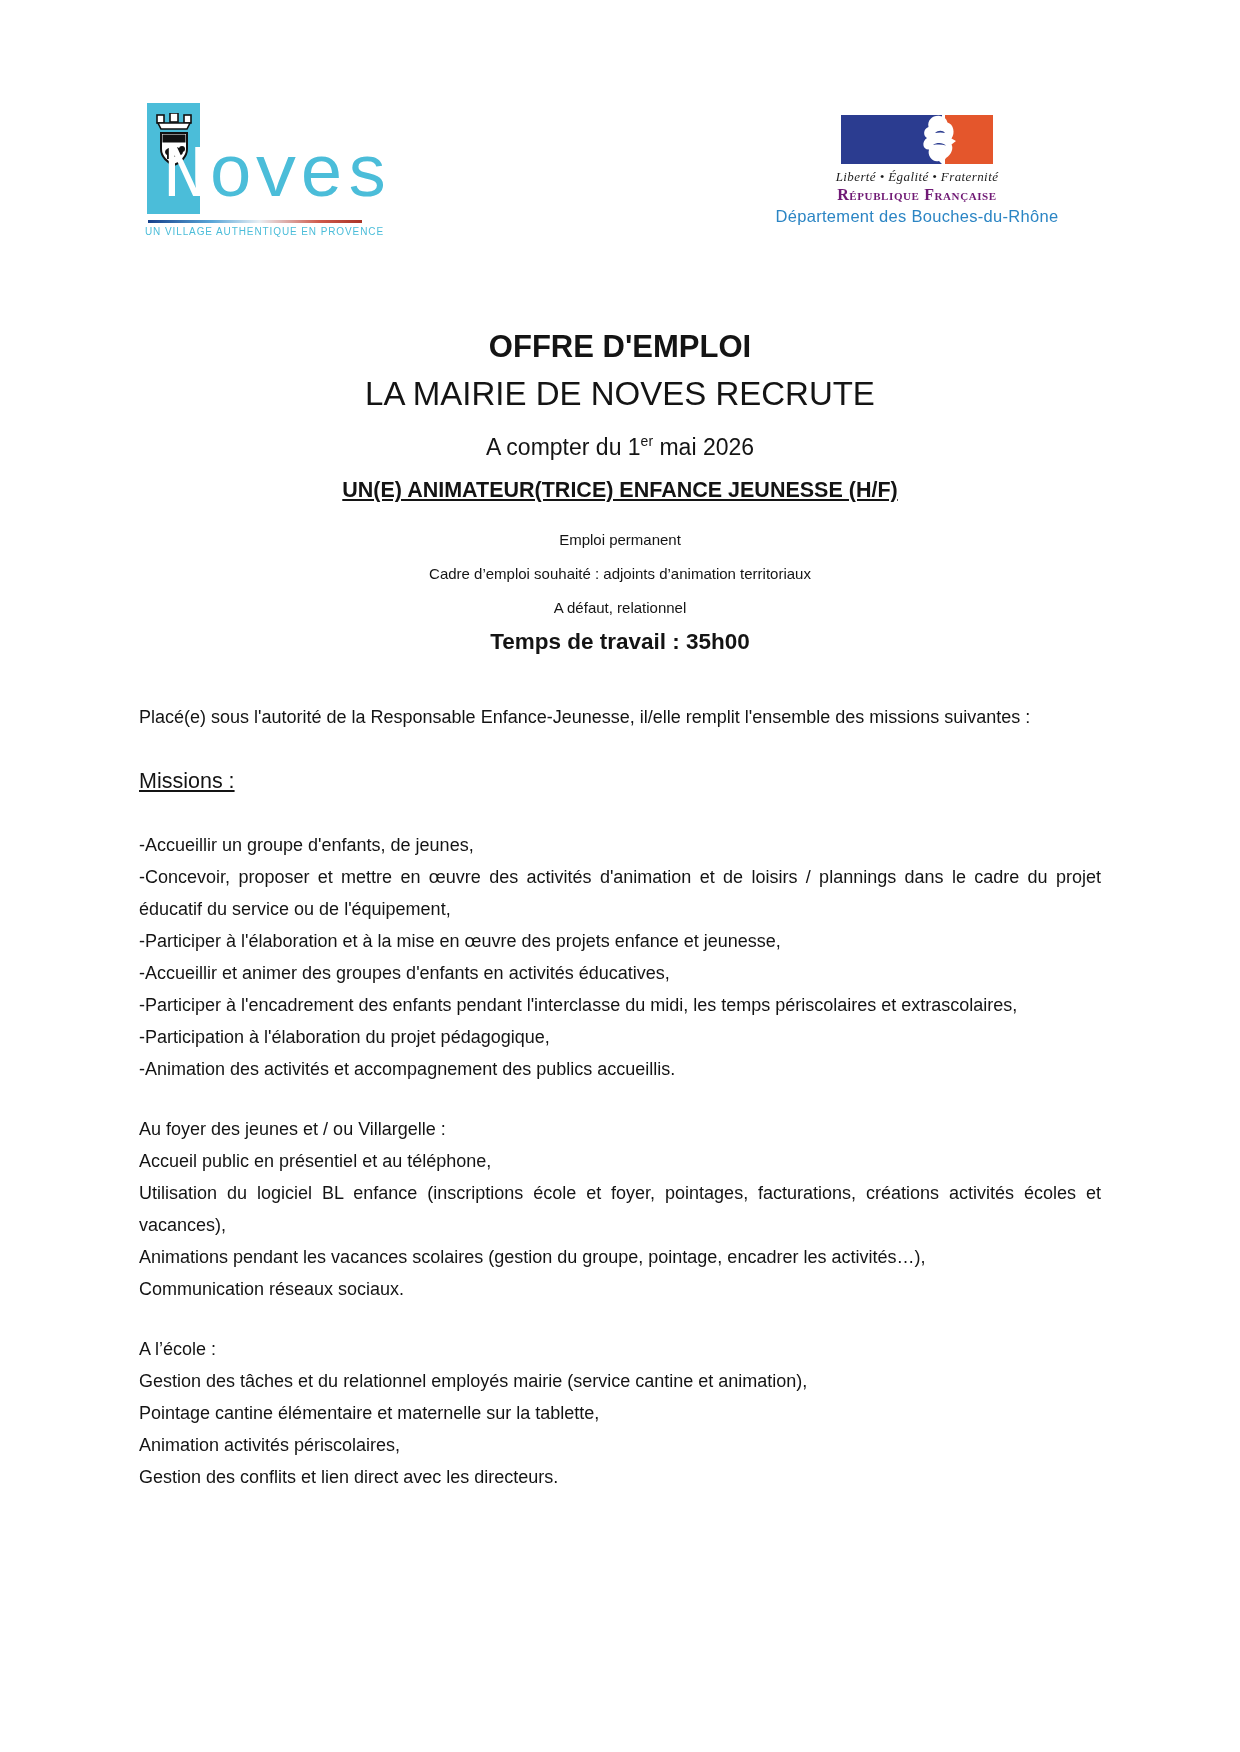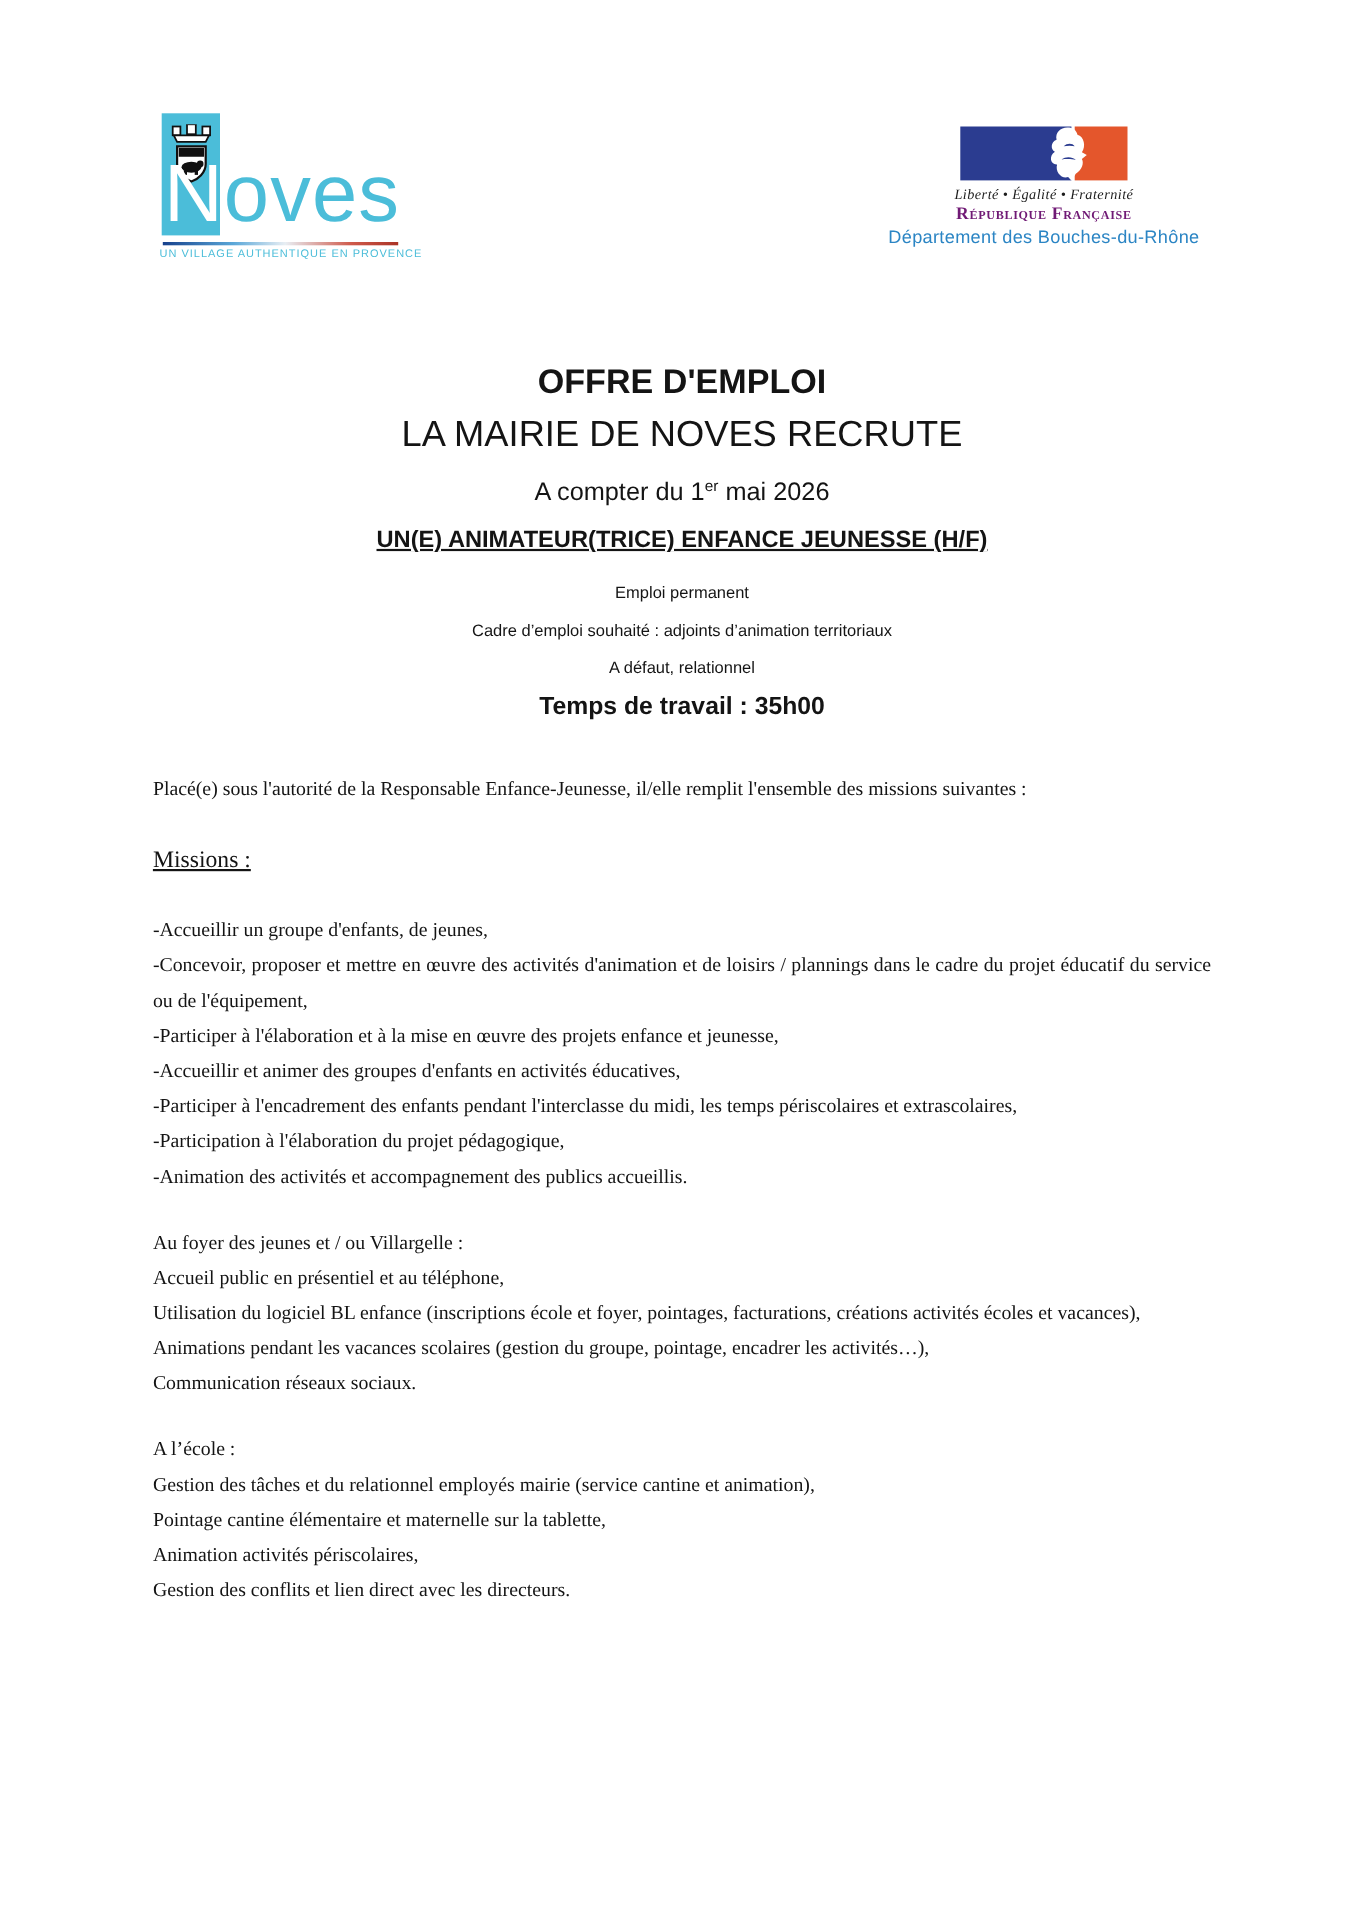--- a/index.html
+++ b/index.html
@@ -8,31 +8,31 @@
   .page { position:relative; width:1240px; height:1752px; box-sizing:border-box;
           padding:93px 139px 0 139px; overflow:hidden; }
 
   
   .header { position:relative; height:150px; }
 
   
   .noves-logo { position:absolute; left:-6px; top:0; width:250px; height:150px; }
   .noves-rect { position:absolute; left:14px; top:10px; width:53px; height:111px; background:var(--noves-cyan,#4bbdd9); }
   .noves-crest { position:absolute; left:20px; top:20px; width:42px; height:54px; }
-  .noves-word { position:absolute; left:16px; top:46px; font-family:Liberation Sans, sans-serif;
+  .noves-word { position:absolute; left:30px; top:46px; font-family:Liberation Mono, monospace;
                 font-size:74px; line-height:74px; font-weight:400; color:var(--noves-cyan,#4bbdd9);
                 letter-spacing:1px; }
   .noves-word .initial { color:#ffffff; }
   .noves-grad { position:absolute; left:15px; top:127px; width:214px; height:3px;
                 background:linear-gradient(90deg,#16418c 0%,#5aa7d8 30%,#e8eef3 52%,#cf5a4b 80%,#aa3326 100%); }
   .noves-tagline { position:absolute; left:12px; top:133px; width:230px; font-size:10px;
                    letter-spacing:0.9px; color:var(--noves-cyan,#4bbdd9); white-space:nowrap; }
 
   
-  .rf-block { position:absolute; left:650px; top:22px; width:320px; text-align:center; }
+  .rf-block { position:absolute; left:618px; top:22px; width:320px; text-align:center; }
   .rf-flag { position:relative; width:152px; height:49px; margin:0 auto; }
   .rf-blue { position:absolute; left:0; top:0; width:101px; height:49px; background:var(--rf-blue,#2b3c90); }
   .rf-orange { position:absolute; left:104px; top:0; width:48px; height:49px; background:var(--rf-orange,#e4562c); }
   .rf-marianne { position:absolute; left:72px; top:0; width:56px; height:49px; }
   .rf-motto { margin-top:5px; font-family:"Liberation Serif",serif; font-style:italic;
               font-size:13px; color:#1c1c1c; letter-spacing:0.4px; }
   .rf-name { margin-top:1px; font-family:"Liberation Serif",serif; font-variant:small-caps;
              font-weight:bold; font-size:16px; letter-spacing:0.6px; color:#701a75; }
   .rf-dept { margin-top:3px; font-size:16.5px; letter-spacing:0.3px; color:var(--dept-blue,#2b85c4); }
 
@@ -42,21 +42,21 @@
   .h2 { font-size:33px; font-weight:400; line-height:50px; }
   .date-line { font-size:23px; font-weight:normal; line-height:44px; }
   .date-line sup { font-size:14px; }
   .position-line { font-size:21.5px; font-weight:bold; line-height:42px; }
   .position-line .u { text-decoration:underline; }
   .c-line { font-size:15px; line-height:34px; }
   .c-first { margin-top:12px; }
   .temps-line { font-size:22.5px; font-weight:bold; line-height:34px; }
 
   
-  .body-text { font-size:18px; line-height:32px;font-family:Liberation Serif, serif; }
+  .body-text { font-size:18px; line-height:32px; }
   .intro { margin-top:42px; text-align:justify; }
   .missions-h { margin-top:30px; font-size:21.5px; line-height:36px; }
   .missions-h .u { text-decoration:underline; }
   .list { text-align:justify; }
   .list-first { margin-top:30px; }
   .section { margin-top:28px; }
   .body-line { text-align:justify; }
 </style>
 </head>
 <body>

